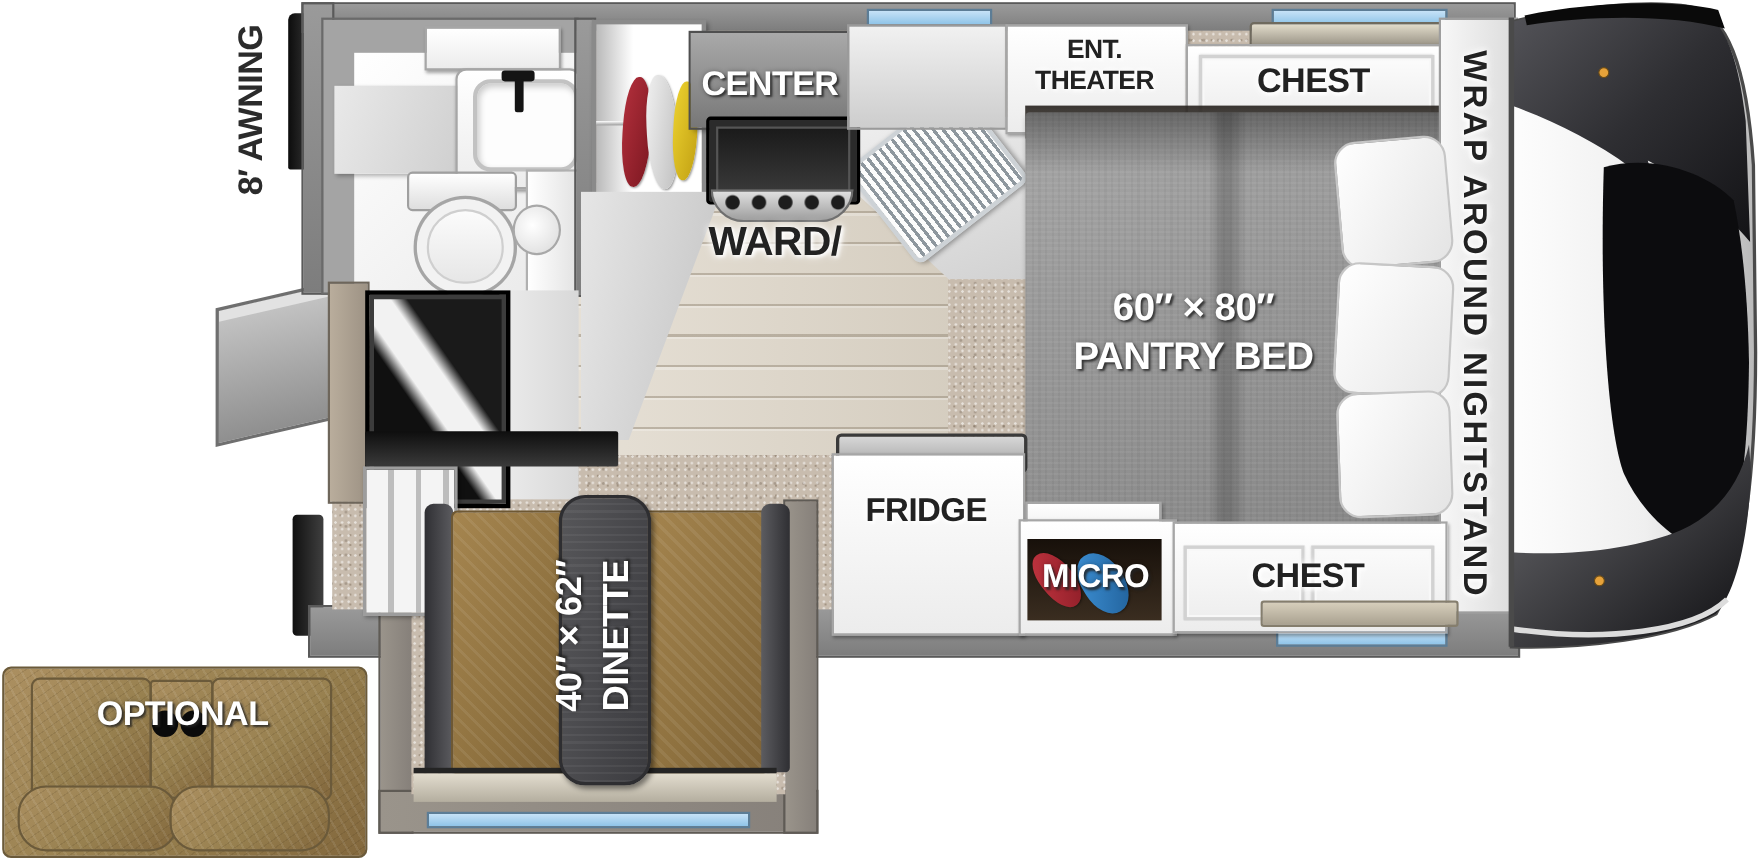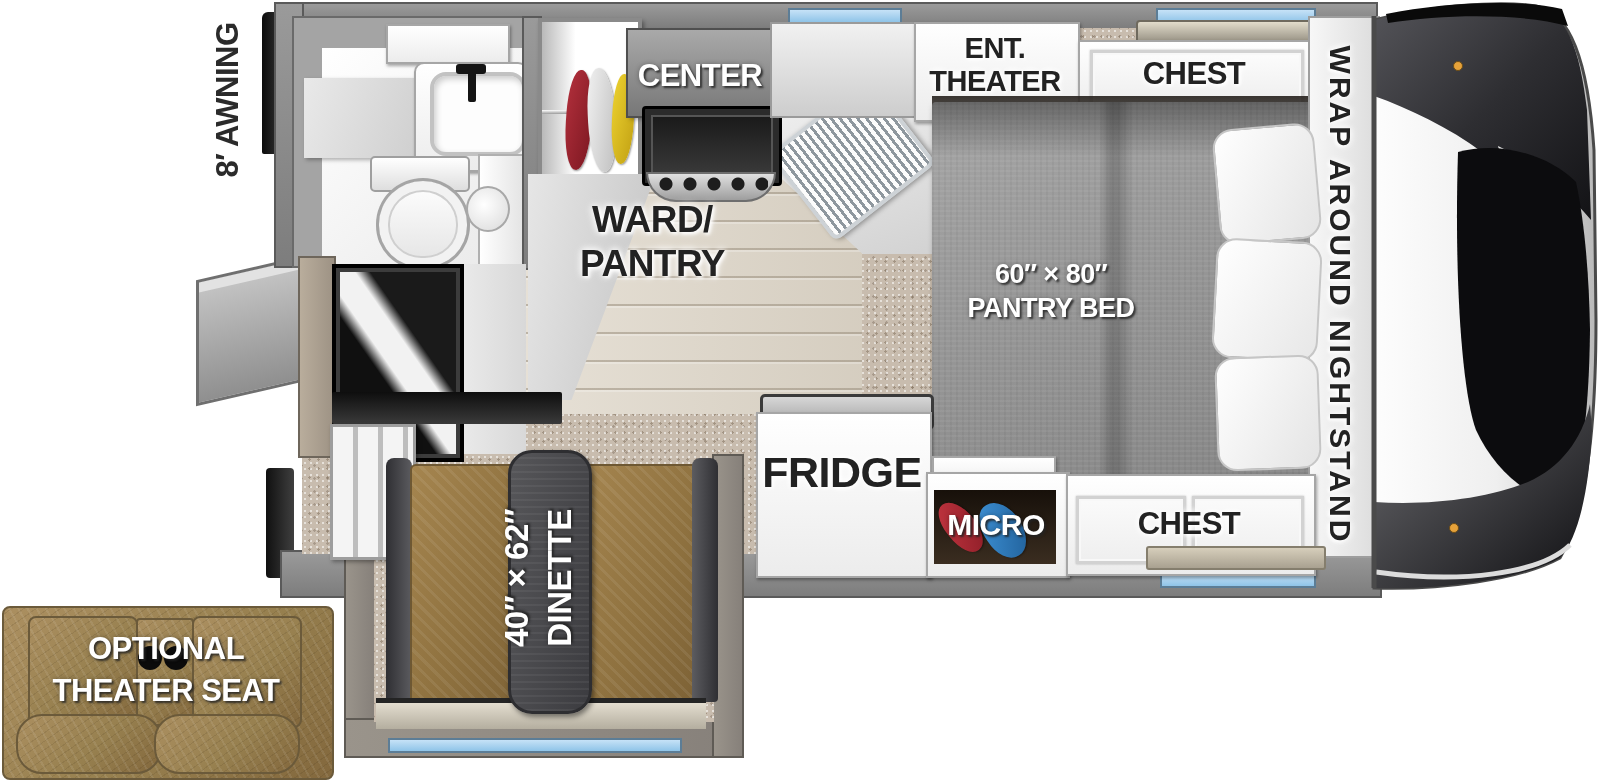--- a/index.html
+++ b/index.html
@@ -86,21 +86,21 @@
   <div class="abs" style="left:772px;top:106px;width:162px;height:148px;background:linear-gradient(160deg,#efefef,#d2d2d2);clip-path:polygon(0 0,100% 0,100% 100%,56% 100%,0 43%);"></div>
   <div class="abs" style="left:788px;top:104px;width:120px;height:102px;transform:rotate(-38deg);border:4px solid #cdd2d6;border-radius:8px;box-shadow:2px 2px 5px rgba(0,0,0,.35);background:repeating-linear-gradient(90deg,#fcfcfc 0 4px,#8e979e 4px 7px);"></div>
   <div class="abs" style="left:628px;top:30px;width:144px;height:86px;background:linear-gradient(#a9a9a9,#777777);outline:2px solid #4f4f4f;box-shadow:2px 3px 5px rgba(0,0,0,.4);"></div>
   <div class="abs lbl lbl-light" style="left:630px;top:58px;width:140px;font-size:31px;">CENTER</div>
   <div class="abs" style="left:642px;top:106px;width:134px;height:74px;background:linear-gradient(#161616,#3e3e3e);border:3px solid #000;border-radius:4px;box-shadow:inset 0 0 0 6px #2b2b2b, inset 0 0 0 8px #555;"></div>
   <div class="abs" style="left:646px;top:172px;width:126px;height:26px;background:linear-gradient(#e0e0e0,#9e9e9e);border-radius:0 0 60px 60px;border:2px solid #6e6e6e;"></div>
   <div class="abs" style="left:652px;top:176px;width:116px;height:16px;background-image:radial-gradient(circle,#1d1d1d 6px,transparent 7px);background-size:24px 16px;background-position:2px 0;"></div>
 
   <div class="abs" style="left:772px;top:24px;width:142px;height:92px;background:linear-gradient(#f1f1f1,#cdcdcd);outline:2px solid #9a9a9a;"></div>
   <div class="abs whitebox" style="left:914px;top:22px;width:162px;height:96px;"></div>
-  <div class="abs lbl lbl-dark" style="left:916px;top:32px;width:158px;font-size:29px;">
+  <div class="abs lbl lbl-dark" style="left:916px;top:32px;width:158px;font-size:24px;">
     <div>ENT.</div>
     <div>THEATER</div>
   </div>
   <div class="abs" style="left:956px;top:112px;width:120px;height:14px;background:linear-gradient(#4a79d0,#1e4fa8);border:1px solid #12306b;"></div>
   <div class="abs" style="left:1136px;top:20px;width:186px;height:22px;background:linear-gradient(#e2dccb,#8f897c);border:2px solid #6f6a5e;border-radius:4px;"></div>
   <div class="abs whitebox" style="left:1078px;top:40px;width:232px;height:70px;"></div>
   <div class="abs drawer" style="left:1090px;top:50px;width:208px;height:50px;"></div>
   <div class="abs lbl lbl-dark" style="left:1080px;top:56px;width:228px;font-size:31px;">CHEST</div>
 
   <div class="abs" style="left:932px;top:96px;width:380px;height:30px;background:linear-gradient(#241f1b,#6a655f);opacity:.9;"></div>
@@ -109,35 +109,35 @@
                 linear-gradient(90deg,transparent 0 44%,rgba(50,50,50,.28) 47% 49%,transparent 53%),
                 repeating-linear-gradient(0deg,rgba(255,255,255,.05) 0 2px,transparent 2px 5px),
                 repeating-linear-gradient(90deg,rgba(0,0,0,.04) 0 2px,transparent 2px 6px),
                 linear-gradient(160deg,#a6a6a6,#8f8f8f 70%,#858585);
               box-shadow:2px 3px 6px rgba(0,0,0,.35);"></div>
   <div class="abs" style="left:1040px;top:478px;width:175px;height:42px;background:linear-gradient(#8f8f8f,#6f6f6f);border-radius:0 0 26px 26px;"></div>
   <div class="abs" style="left:1310px;top:18px;width:68px;height:538px;background:linear-gradient(90deg,#f7f7f7,#dcdcdc);outline:2px solid #9e9e9e;"></div>
   <div class="abs" style="left:1216px;top:126px;width:98px;height:112px;transform:rotate(-5deg);background:linear-gradient(120deg,#ffffff,#e4e4e4);border:2px solid #c6c6c6;border-radius:20px;"></div>
   <div class="abs" style="left:1214px;top:240px;width:102px;height:116px;transform:rotate(3deg);background:linear-gradient(120deg,#ffffff,#e7e7e7);border:2px solid #c6c6c6;border-radius:20px;"></div>
   <div class="abs" style="left:1216px;top:356px;width:100px;height:110px;transform:rotate(-2deg);background:linear-gradient(120deg,#ffffff,#e4e4e4);border:2px solid #c6c6c6;border-radius:20px;"></div>
-  <div class="abs lbl lbl-light" style="left:911px;top:258px;width:280px;font-size:27px;line-height:1.25;">
+  <div class="abs lbl lbl-light" style="left:945px;top:258px;width:280px;font-size:35px;line-height:1.25;">
     <div>60″ × 80″</div>
     <div>PANTRY BED</div>
   </div>
   <div class="abs lbl lbl-dark" style="left:1087px;top:275px;width:500px;height:40px;font-size:30px;letter-spacing:3px;transform:rotate(90deg);">WRAP AROUND NIGHTSTAND</div>
 
   <div class="abs" style="left:300px;top:258px;width:34px;height:198px;background:linear-gradient(90deg,#b9ad9c,#9d9284);outline:2px solid #6e665b;"></div>
   <div class="abs" style="left:454px;top:264px;width:72px;height:190px;background:linear-gradient(90deg,#ececec,#d8d8d8);"></div>
   <div class="abs" style="left:332px;top:264px;width:124px;height:190px;background:linear-gradient(55deg,#101010 40%,#f2f2f2 46% 58%,#1a1a1a 64%);border:4px solid #000;box-shadow:inset 0 0 0 4px #3c3c3c;"></div>
   <div class="abs" style="left:332px;top:392px;width:230px;height:32px;background:linear-gradient(#0e0e0e,#3a3a3a);border-radius:2px;"></div>
   <div class="abs" style="left:330px;top:424px;width:80px;height:130px;background:repeating-linear-gradient(90deg,#f4f4f4 0 20px,#bdbdbd 20px 25px);border:3px solid #9d9d9d;box-shadow:2px 2px 4px rgba(0,0,0,.35);"></div>
 
   <div class="abs" style="left:760px;top:394px;width:168px;height:30px;background:linear-gradient(#d7d7d7,#9f9f9f);border:3px solid #3a3a3a;border-radius:5px;"></div>
   <div class="abs whitebox" style="left:756px;top:412px;width:172px;height:162px;"></div>
-  <div class="abs lbl lbl-dark" style="left:758px;top:448px;width:168px;font-size:43px;">FRIDGE</div>
+  <div class="abs lbl lbl-dark" style="left:758px;top:448px;width:168px;font-size:30px;">FRIDGE</div>
 
   <div class="abs whitebox" style="left:932px;top:456px;width:120px;height:28px;"></div>
   <div class="abs whitebox" style="left:926px;top:472px;width:140px;height:102px;"></div>
   <div class="abs" style="left:934px;top:490px;width:122px;height:74px;background:linear-gradient(#17100a,#3a2d20);"></div>
   <div class="abs cloth" style="left:946px;top:498px;width:30px;height:58px;transform:rotate(-38deg);background:linear-gradient(120deg,#c23540,#8c1d27);"></div>
   <div class="abs cloth" style="left:984px;top:500px;width:38px;height:60px;transform:rotate(-32deg);background:linear-gradient(120deg,#3f93d8,#1f5e97);"></div>
   <div class="abs lbl lbl-light" style="left:926px;top:508px;width:140px;font-size:30px;">MICRO</div>
   <div class="abs whitebox" style="left:1066px;top:474px;width:246px;height:98px;"></div>
   <div class="abs drawer" style="left:1076px;top:496px;width:104px;height:62px;"></div>
   <div class="abs drawer" style="left:1192px;top:496px;width:106px;height:62px;"></div>
@@ -159,21 +159,20 @@
   <div class="abs leather" style="left:2px;top:606px;width:328px;height:170px;"></div>
   <div class="abs leather" style="left:28px;top:616px;width:106px;height:108px;"></div>
   <div class="abs leather" style="left:192px;top:616px;width:106px;height:108px;"></div>
   <div class="abs leather" style="left:136px;top:618px;width:54px;height:104px;border-radius:4px;"></div>
   <div class="abs" style="left:138px;top:646px;width:24px;height:24px;background:#0b0b0b;border-radius:50%;"></div>
   <div class="abs" style="left:164px;top:646px;width:24px;height:24px;background:#0b0b0b;border-radius:50%;"></div>
   <div class="abs leather" style="left:16px;top:714px;width:142px;height:56px;border-radius:26px;"></div>
   <div class="abs leather" style="left:154px;top:714px;width:142px;height:56px;border-radius:26px;"></div>
   <div class="abs lbl lbl-light" style="left:12px;top:628px;width:308px;font-size:31px;line-height:1.35;">
     <div>OPTIONAL</div>
-    <div>THEATER SEAT</div>
   </div>
 
   <svg class="abs" style="left:1370px;top:0;" width="230" height="600" viewBox="0 0 230 600">
     <defs>
       <linearGradient id="gBody" x1="0" y1="0" x2="1" y2="0">
         <stop offset="0" stop-color="#fdfdfd"></stop>
           <stop offset=".55" stop-color="#efefef"></stop>
         <stop offset=".8" stop-color="#d7d7d7"></stop>
           <stop offset="1" stop-color="#b9b9b9"></stop>
       </linearGradient>
@@ -191,18 +190,17 @@
     <path d="M4,20 C60,6 128,0 166,6 C196,12 210,48 217,110 L221,220 C196,190 160,162 128,146 L138,182 L112,152 C80,128 38,108 4,96 Z" fill="url(#gTop)"></path>
     <path d="M88,152 C132,140 180,156 206,182 C214,220 219,270 220,330 C219,418 211,470 196,506 C160,500 124,470 106,430 C92,392 84,280 88,152 Z" fill="#0c0c0e"></path>
     <path d="M4,502 C60,506 120,498 158,482 C190,468 212,440 220,404 L222,430 C219,492 208,538 190,558 C150,580 70,590 4,588 Z" fill="url(#gBot)"></path>
     <path d="M16,14 C75,2 150,-1 192,9 L198,26 C150,13 75,14 18,23 Z" fill="#0a0a0a"></path>
     <path d="M6,572 C90,584 170,574 200,545" fill="none" stroke="#dcdcdc" stroke-width="5"></path>
     <circle cx="88" cy="66" r="4.5" fill="#e6a23a" stroke="#6b4c17"></circle>
     <circle cx="84" cy="528" r="4.5" fill="#e6a23a" stroke="#6b4c17"></circle>
     <line x1="4" y1="16" x2="4" y2="588" stroke="#4a4a4a" stroke-width="5"></line>
   </svg>
 
-  <div class="abs lbl lbl-dark" style="left:540px;top:198px;width:225px;font-size:37px;line-height:1.2;">
+  <div class="abs lbl lbl-dark" style="left:540px;top:198px;width:225px;font-size:37px;line-height:1.2;text-align:right;">
     <div>WARD/</div>
-    <div>PANTRY</div>
   </div>
 
 </div>
 
 </body></html>

